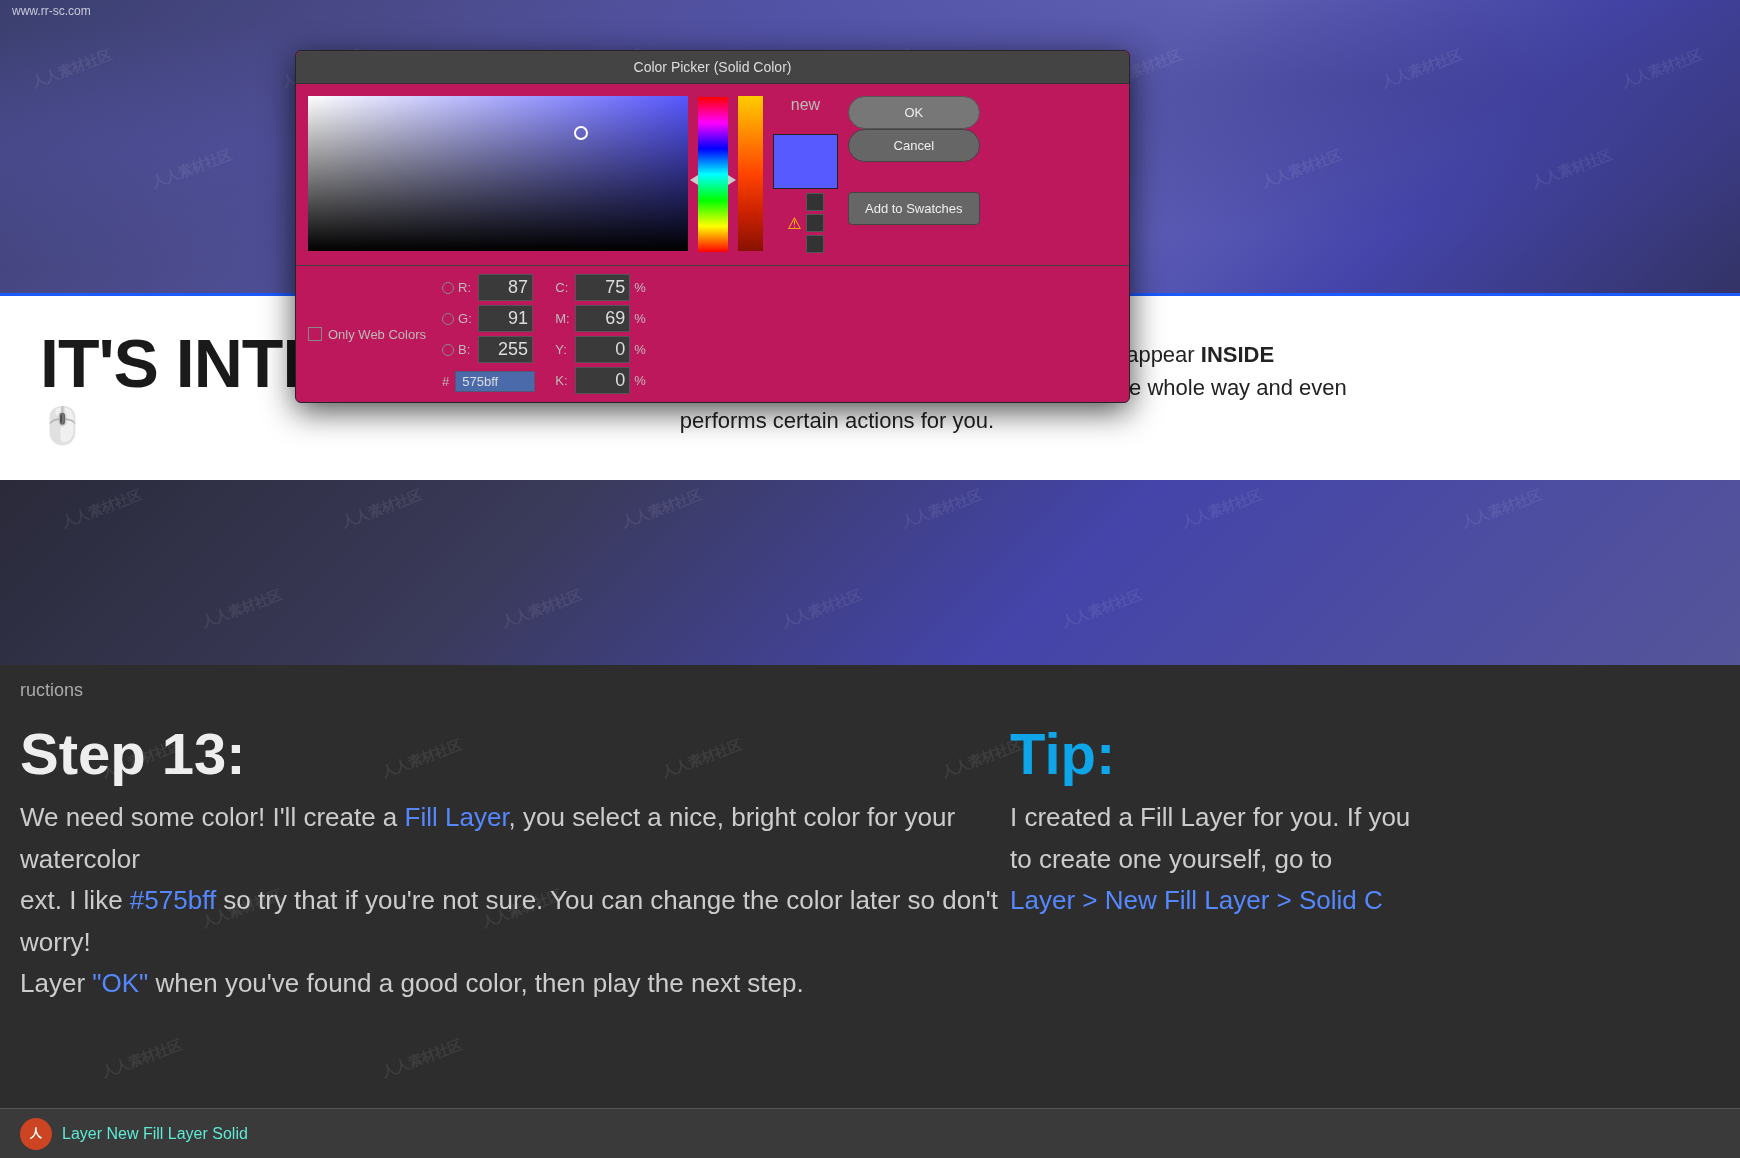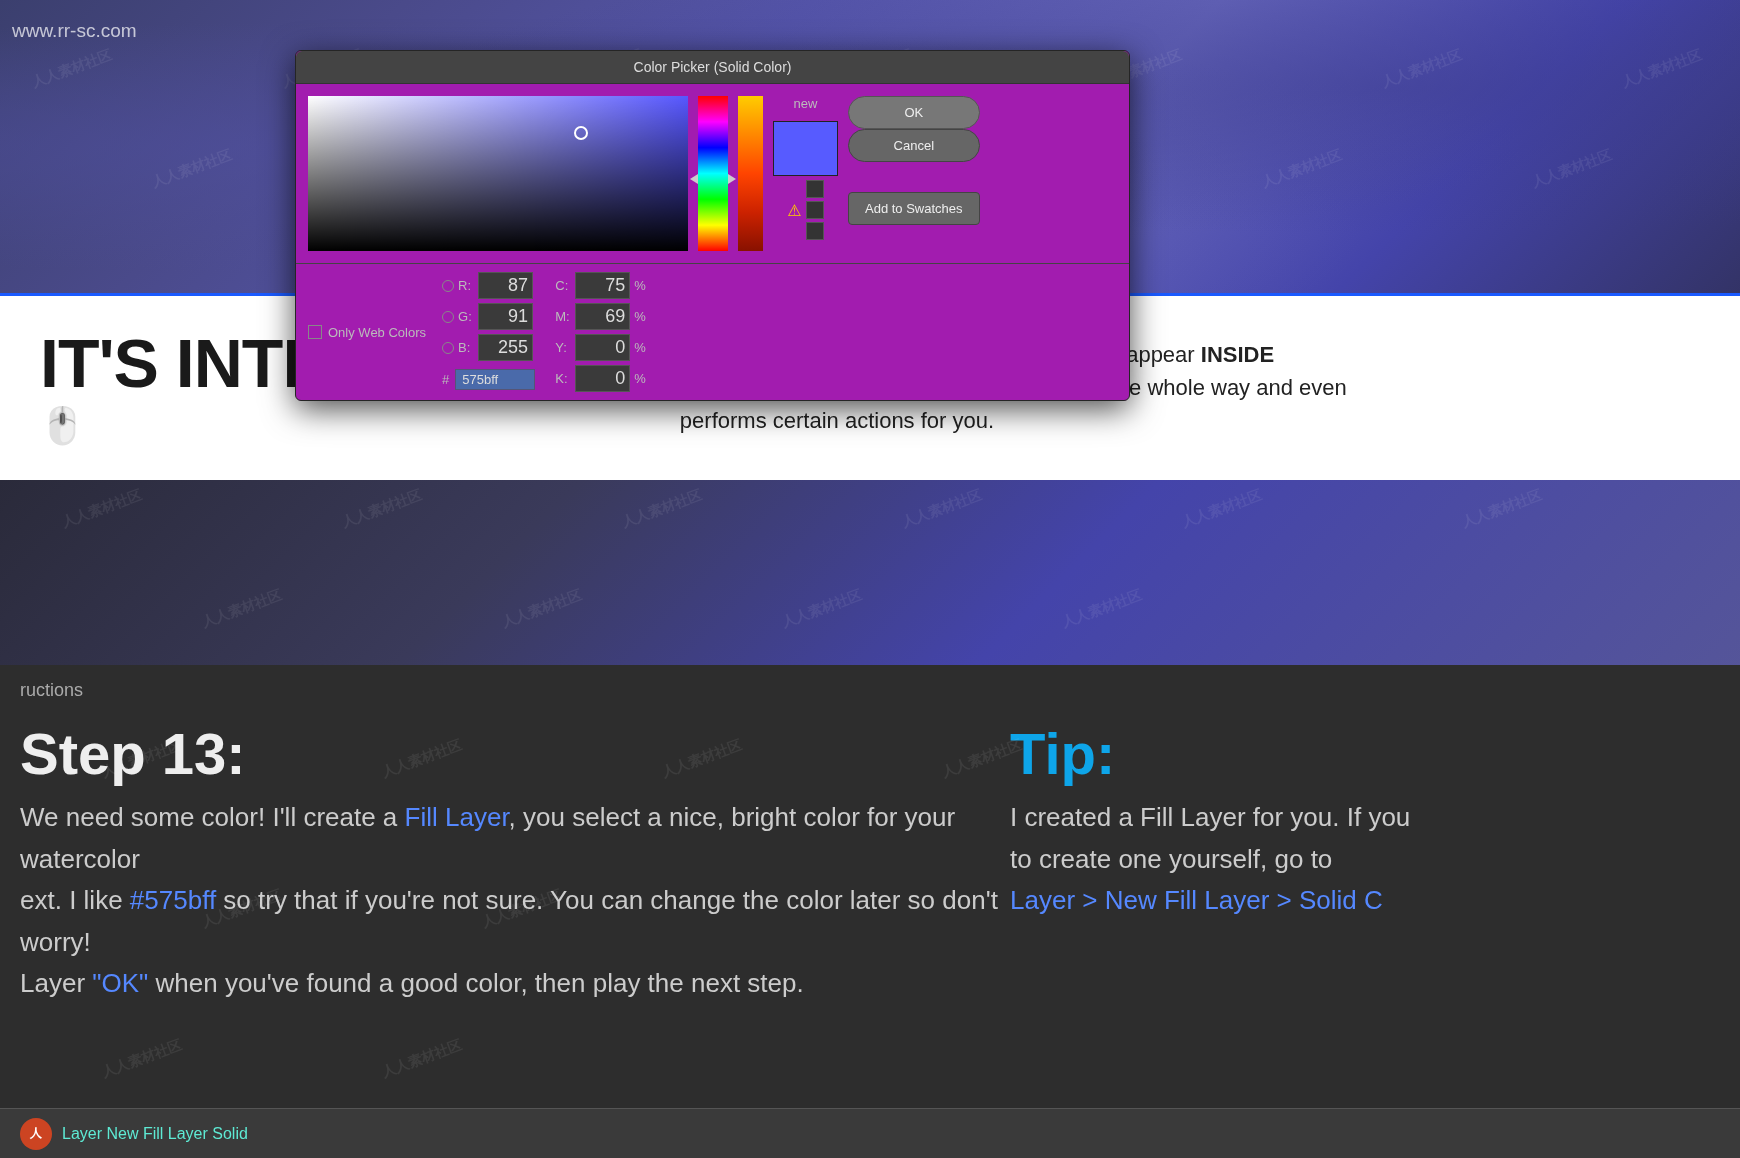--- a/index.html
+++ b/index.html
@@ -27,34 +27,34 @@
       position: absolute;
       inset: 0;
       background: radial-gradient(ellipse at 20% 50%, rgba(80,80,160,0.6) 0%, transparent 60%),
                   radial-gradient(ellipse at 80% 30%, rgba(60,60,140,0.5) 0%, transparent 50%),
                   radial-gradient(ellipse at 50% 80%, rgba(100,100,180,0.4) 0%, transparent 40%);
     }
 
     
     .site-url {
       position: absolute;
-      top: 20px;
+      top: 4px;
       left: 12px;
       color: rgba(255,255,255,0.7);
-      font-size: 19px;
+      font-size: 12px;
       z-index: 10;
     }
 
     
     .ps-dialog {
       position: absolute;
       top: 50px;
       left: 295px;
       width: 835px;
-      background: #a21caf;
+      background: #be185d;
       border: 1px solid #252525;
       border-radius: 6px;
       box-shadow: 0 8px 32px rgba(0,0,0,0.7);
       z-index: 20;
     }
 
     .ps-dialog-title {
       background: #444;
       text-align: center;
       padding: 8px 0;
@@ -125,22 +125,22 @@
 
     
     .color-swatches-panel {
       display: flex;
       flex-direction: column;
       gap: 4px;
       align-items: center;
     }
     .swatch-new-label {
       color: #bbb;
-      font-size: 13px;
-      margin-bottom: 6px;
+      font-size: 16px;
+      margin-bottom: 16px;
     }
     .swatch-new {
       width: 65px;
       height: 55px;
       background: #575bff;
       border: 1px solid #222;
     }
     .swatch-icon-box {
       width: 18px;
       height: 18px;

